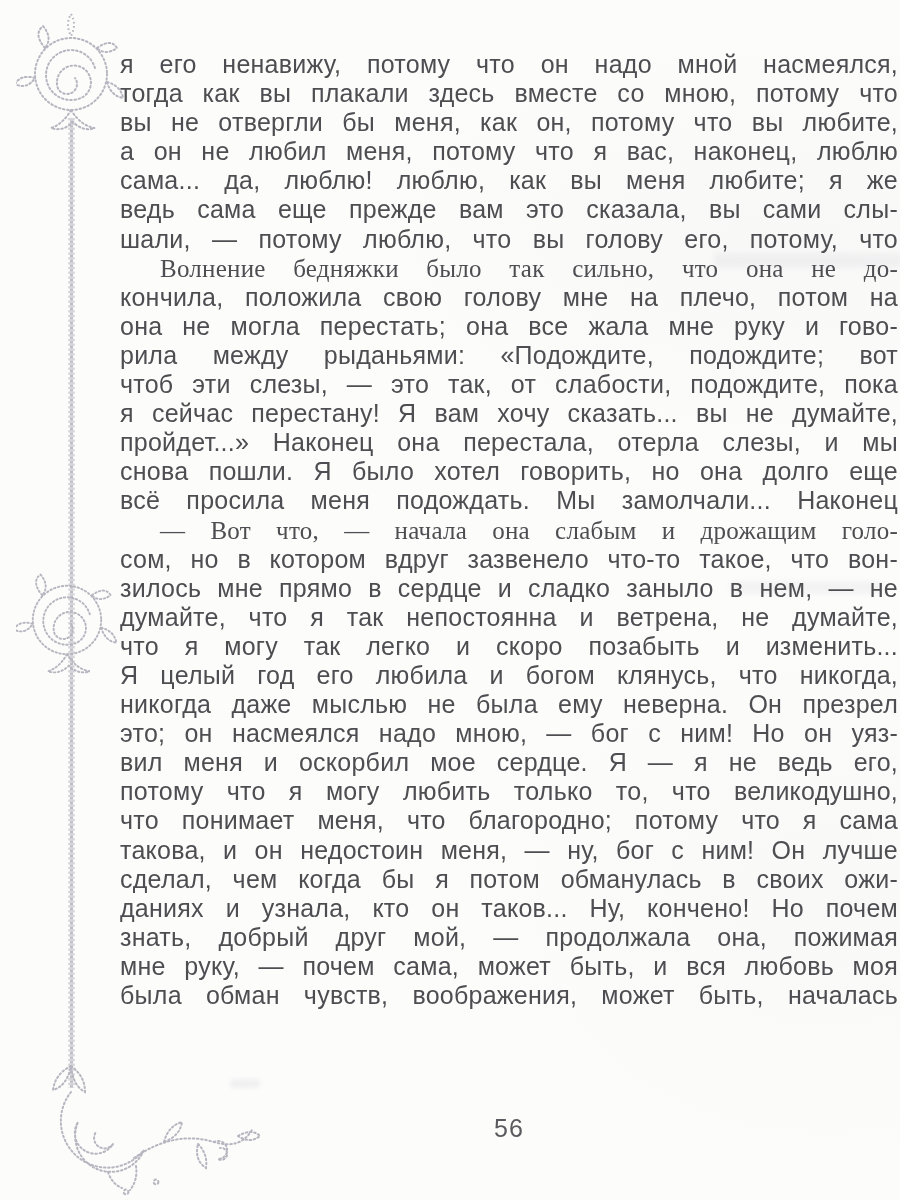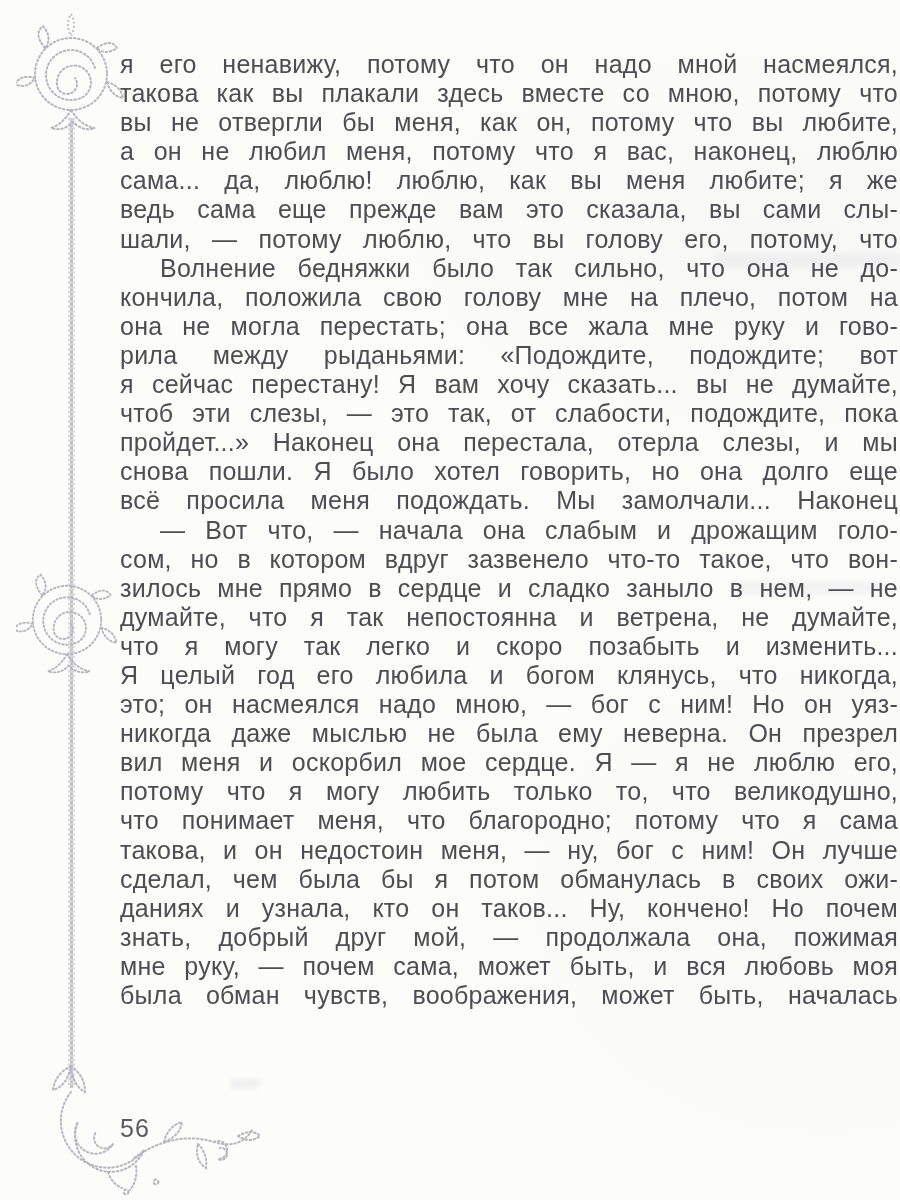--- a/index.html
+++ b/index.html
@@ -40,25 +40,26 @@
     letter-spacing: 0.25px;
   }
   .line {
     text-align: justify;
     text-align-last: justify;
     white-space: normal;
     height: 29.1px;
     overflow: visible;
   }
   .line.no-justify-last { text-align-last: left; }
-  .line.indent { text-indent: 40px; }
+  .line.indent { text-indent: 40px; font-family: Liberation Serif, serif; }
   .page-number {
     position: absolute;
     left: 104px; top: 1114px;
     width: 778px;
+    text-align: center;
     font-size: 25px;
     letter-spacing: 1px;
     color: var(--page-number-color);
   }
   .smudge {
     position: absolute;
     background: #c7c7cf;
     opacity: 0.16;
     filter: blur(2px);
     border-radius: 4px;
@@ -114,48 +115,48 @@
       <circle cx="140" cy="1182" r="2.4"></circle>
     </g>
   </svg>
 
   <div class="smudge smudge-1"></div>
   <div class="smudge smudge-2"></div>
   <div class="smudge smudge-3"></div>
 
   <main class="text-block" id="text-block">
       <div class="line">я его ненавижу, потому что он надо мной насмеялся,</div>
-      <div class="line">такова как вы плакали здесь вместе со мною, потому что</div>
+      <div class="line">тогда как вы плакали здесь вместе со мною, потому что</div>
       <div class="line">вы не отвергли бы меня, как он, потому что вы любите,</div>
       <div class="line">а он не любил меня, потому что я вас, наконец, люблю</div>
       <div class="line">сама... да, люблю! люблю, как вы меня любите; я же</div>
       <div class="line">ведь сама еще прежде вам это сказала, вы сами слы-</div>
       <div class="line">шали, — потому люблю, что вы голову его, потому, что</div>
       <div class="line indent">Волнение бедняжки было так сильно, что она не до-</div>
       <div class="line">кончила, положила свою голову мне на плечо, потом на</div>
       <div class="line">она не могла перестать; она все жала мне руку и гово-</div>
       <div class="line">рила между рыданьями: «Подождите, подождите; вот</div>
+      <div class="line">чтоб эти слезы, — это так, от слабости, подождите, пока</div>
       <div class="line">я сейчас перестану! Я вам хочу сказать... вы не думайте,</div>
-      <div class="line">чтоб эти слезы, — это так, от слабости, подождите, пока</div>
       <div class="line">пройдет...» Наконец она перестала, отерла слезы, и мы</div>
       <div class="line">снова пошли. Я было хотел говорить, но она долго еще</div>
       <div class="line">всё просила меня подождать. Мы замолчали... Наконец</div>
       <div class="line indent">— Вот что, — начала она слабым и дрожащим голо-</div>
       <div class="line">сом, но в котором вдруг зазвенело что-то такое, что вон-</div>
       <div class="line">зилось мне прямо в сердце и сладко заныло в нем, — не</div>
       <div class="line">думайте, что я так непостоянна и ветрена, не думайте,</div>
       <div class="line">что я могу так легко и скоро позабыть и изменить...</div>
       <div class="line">Я целый год его любила и богом клянусь, что никогда,</div>
+      <div class="line">никогда даже мыслью не была ему неверна. Он презрел</div>
       <div class="line">это; он насмеялся надо мною, — бог с ним! Но он уяз-</div>
-      <div class="line">никогда даже мыслью не была ему неверна. Он презрел</div>
-      <div class="line">вил меня и оскорбил мое сердце. Я — я не люблю его,</div>
+      <div class="line">вил меня и оскорбил мое сердце. Я — я не ведь его,</div>
       <div class="line">потому что я могу любить только то, что великодушно,</div>
       <div class="line">что понимает меня, что благородно; потому что я сама</div>
       <div class="line">такова, и он недостоин меня, — ну, бог с ним! Он лучше</div>
-      <div class="line">сделал, чем была бы я потом обманулась в своих ожи-</div>
+      <div class="line">сделал, чем когда бы я потом обманулась в своих ожи-</div>
       <div class="line">даниях и узнала, кто он таков... Ну, кончено! Но почем</div>
       <div class="line">знать, добрый друг мой, — продолжала она, пожимая</div>
       <div class="line">мне руку, — почем сама, может быть, и вся любовь моя</div>
       <div class="line">была обман чувств, воображения, может быть, началась</div>
     </main>
 
   <div class="page-number">56</div>
 
 </div>
 

